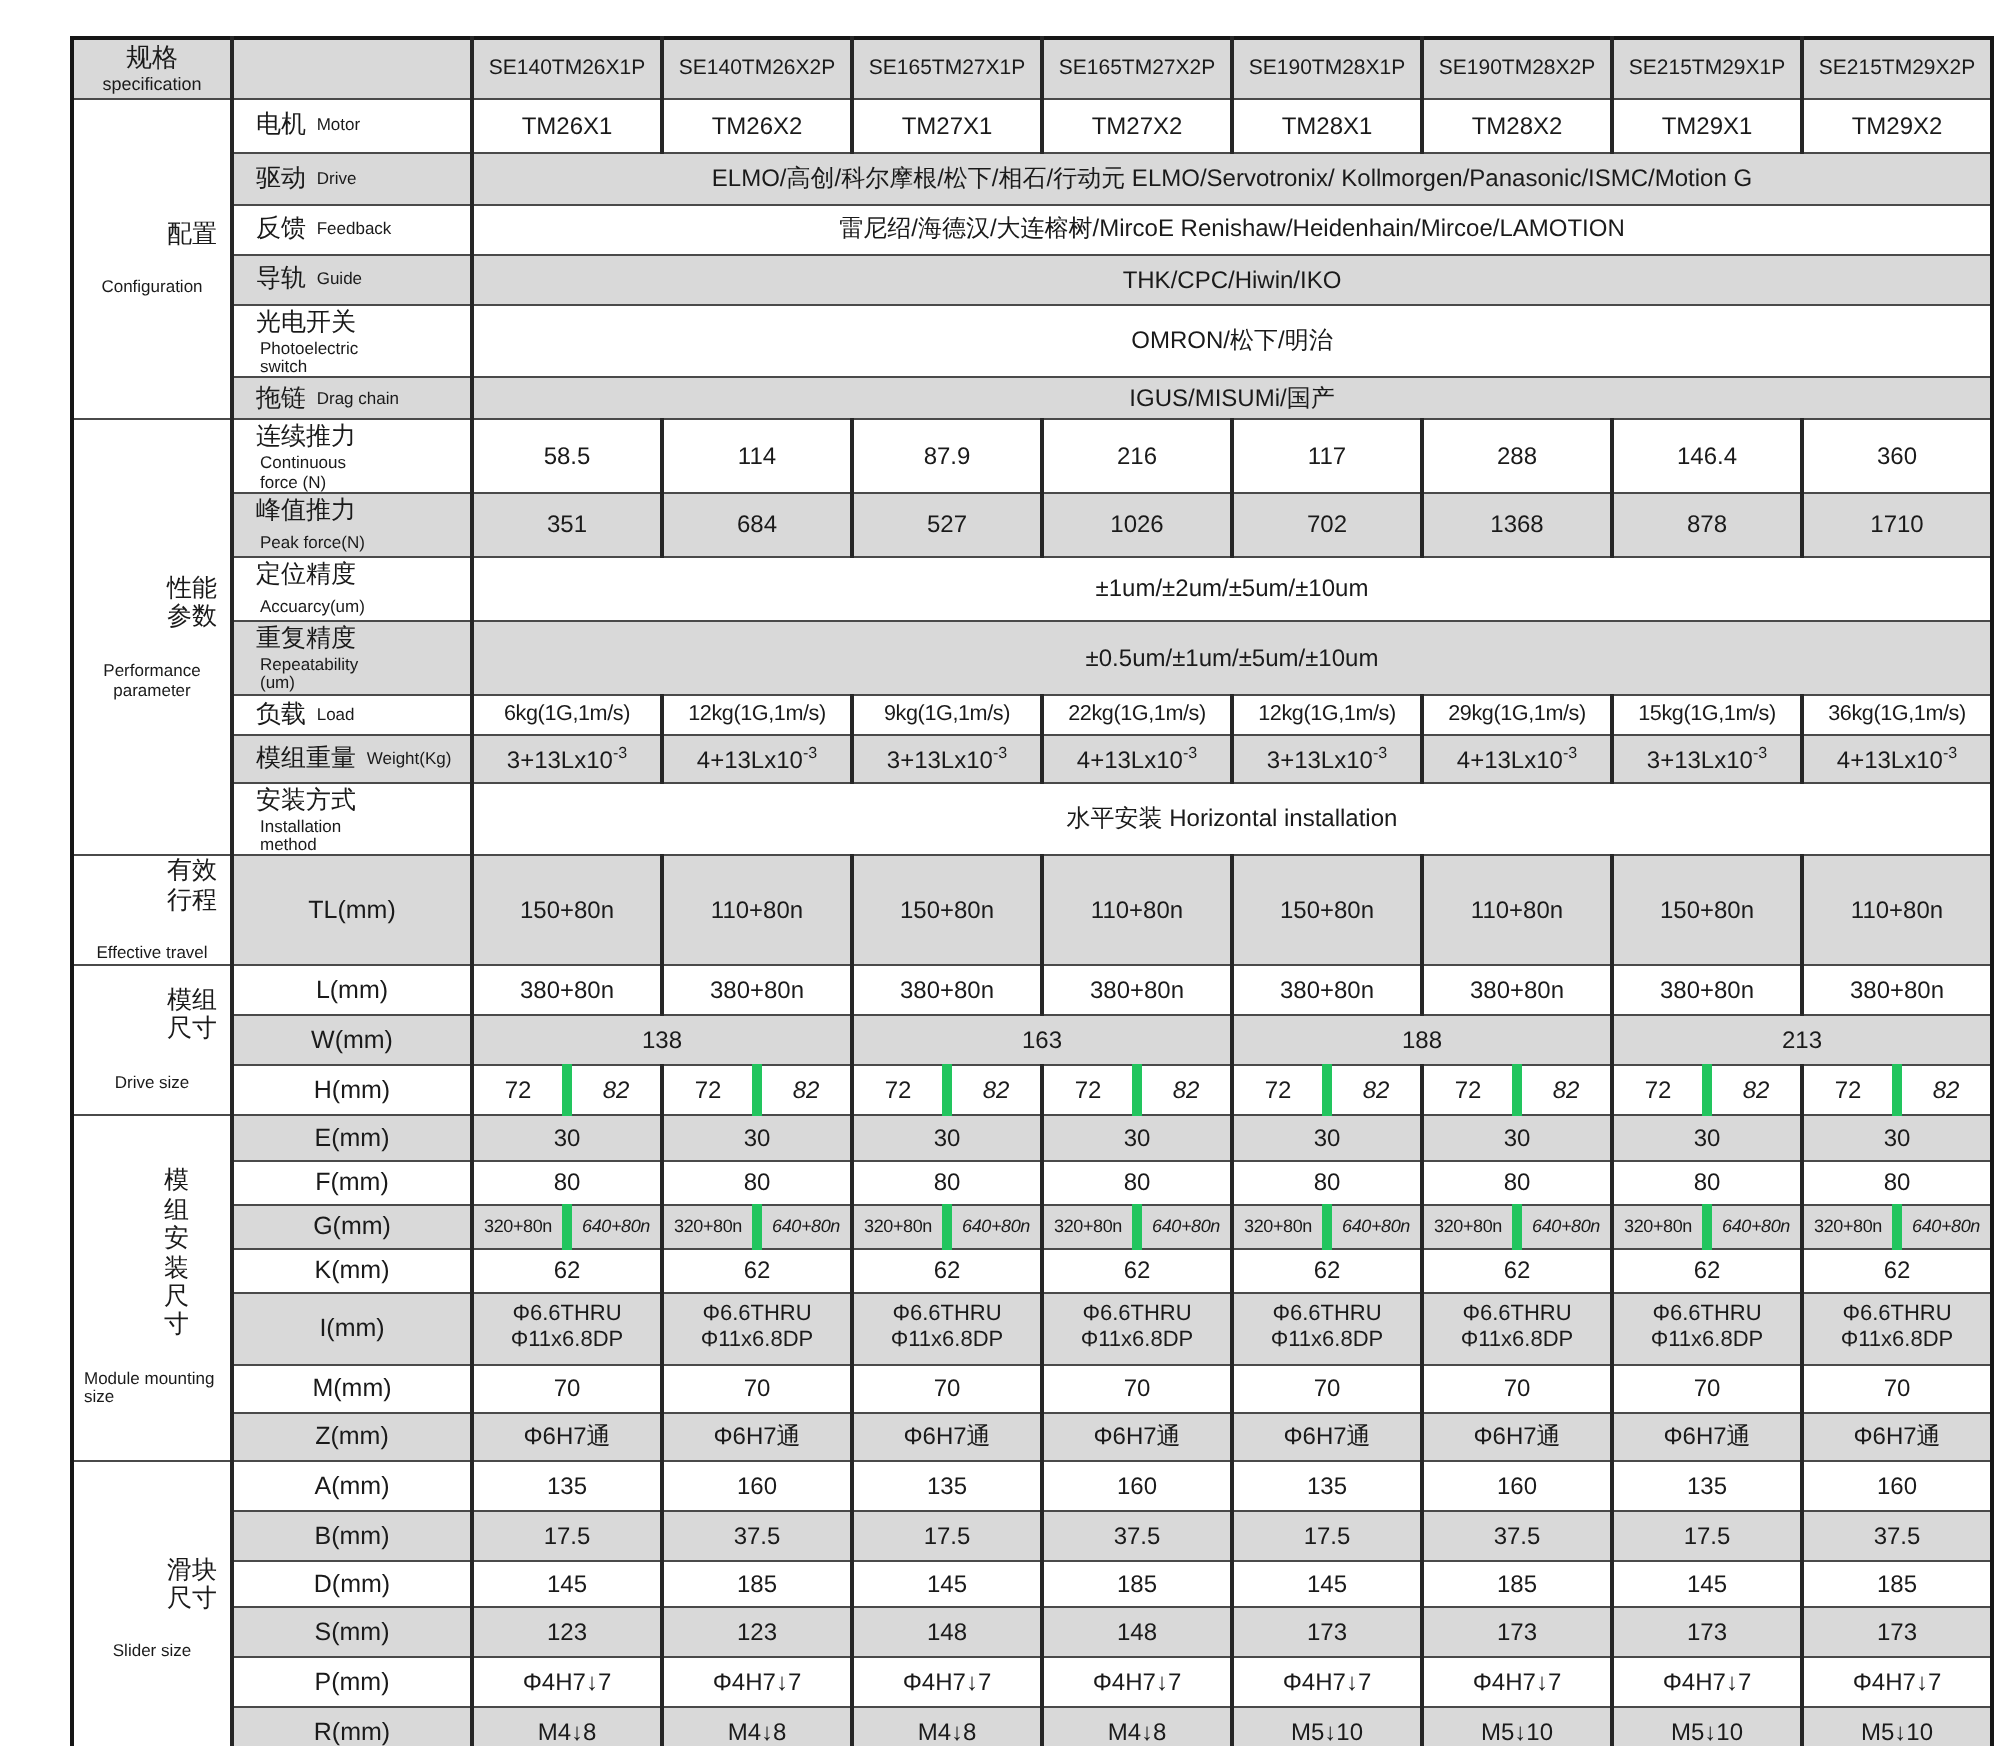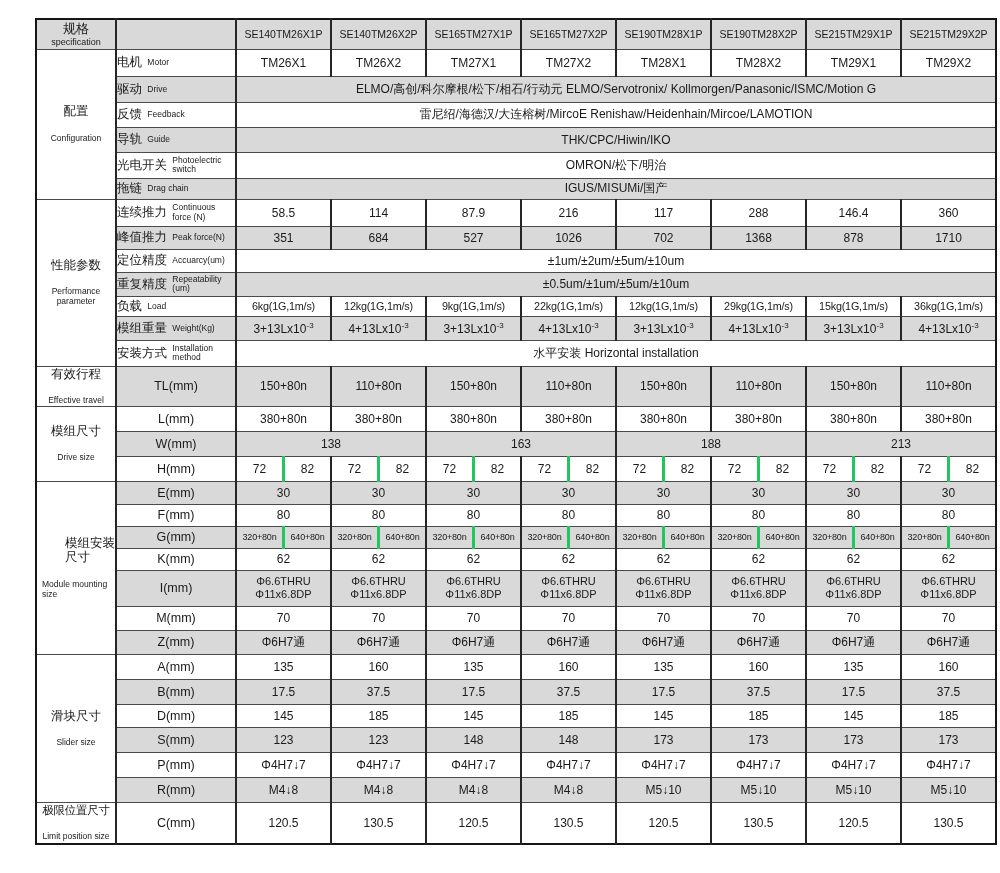--- a/index.html
+++ b/index.html
@@ -3,34 +3,34 @@
 <meta charset="utf-8">
 <style>
   * { margin:0; padding:0; box-sizing:border-box; }
   html,body { width:1000px; height:873px; background:#ffffff; font-family:"Liberation Sans","DejaVu Sans",sans-serif; color:#1a1a1a; }
   .wrap { position:absolute; left:35px; top:18px; }
   table.spec { border-collapse:collapse; table-layout:fixed; width:960px; border:2px solid #161616; }
   td { border:1px solid #4a4a4a; text-align:center; vertical-align:middle; font-size:12px; padding:0 1px; overflow:hidden; background:#ffffff; }
   tr.g td { background:#d9d9d9; }
   td.sec, td.blankbl { background:#ffffff !important; }
   td.pl { border-left:2px solid #262626; }
-  td.hb { border-left:3px solid #22c55e; }
+  td.hb { border-left:5px solid #22c55e;font-style:italic; }
   
   td.ph { font-size:10.5px;margin-left:28px; }
   td.corner .zh { display:block; font-size:13px; }
   td.corner .en { display:block; font-size:9px; line-height:1.1; }
   
   td.sec { font-size:12px; }
-  td.sec .zh { display:block; font-size:12.5px; line-height:1.15; }
+  td.sec .zh { display:block; font-size:12.5px; line-height:1.15;padding-left:40px; }
   td.sec .en { display:block; font-size:8.5px; line-height:1.15; margin-top:15px; }
   td.sec-left { text-align:left; padding-left:5px; }
-  td.sec-left .zh { width:56px;margin-left:23px; }
+  td.sec-left .zh { width:56px; }
   td.sec-limit .zh { font-size:11.5px; letter-spacing:-0.3px; }
   
-  td.lbl { text-align:left; padding-left:0; }
+  td.lbl { text-align:left; padding-left:11px; }
   td.lbl .zh { font-size:12.5px; }
   td.lbl .en { display:inline-block; vertical-align:middle; font-size:8.5px; line-height:1.1; max-width:60px; text-align:left; margin-left:2px; }
   td.dim { font-size:12.5px; }
   
   td.vload { font-size:10.8px; letter-spacing:-0.2px; }
   td.vhalf { font-size:9px; letter-spacing:-0.2px; padding:0; }
   td.vi { font-size:11px; line-height:1.2; }
   sup { font-size:8px; }
 </style>
 </head>

